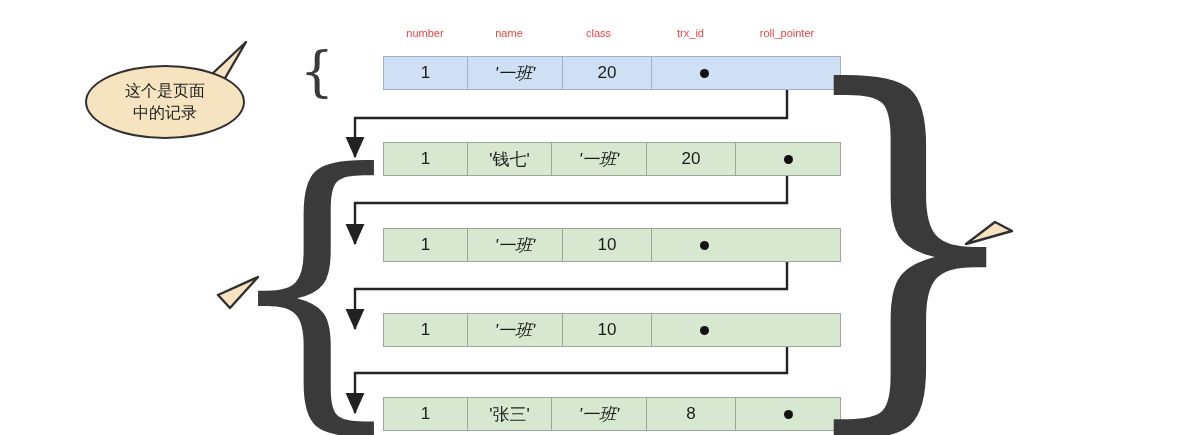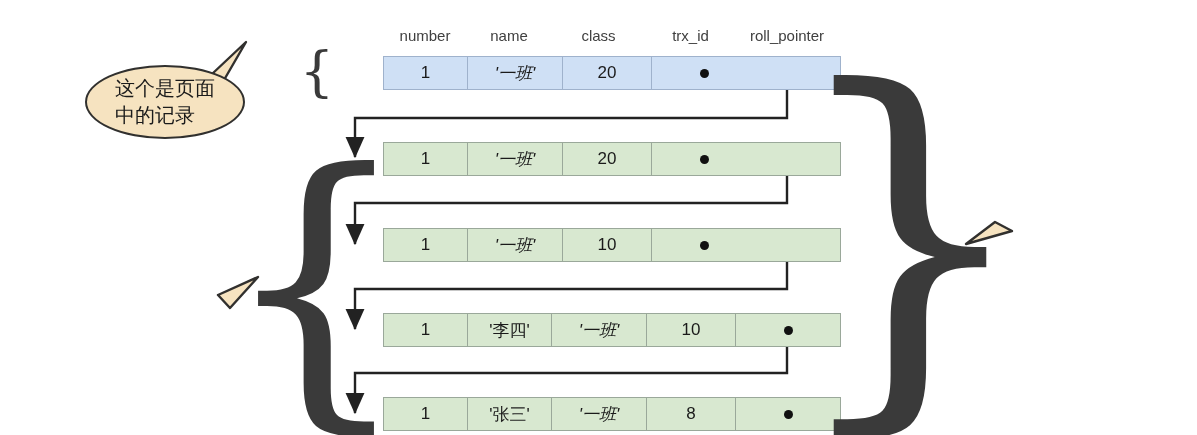--- a/index.html
+++ b/index.html
@@ -39,39 +39,40 @@
   .c-class{width:95px;font-style:italic;}
   .c-trx{width:89px;}
   .c-roll{width:104px;}
   .dot{
     width:9px;height:9px;border-radius:50%;background:#111111;
   }
 
   
   .hdr{
     position:absolute;top:27px;
-    font-size:15px;
+    font-size:11px;
     text-align:center;
-    color:#404040;
+    color:#ef4444;
     white-space:nowrap;
   }
   .h-number{left:383px;width:84px;}
   .h-name{left:467px;width:84px;}
   .h-class{left:551px;width:95px;}
   .h-trx{left:646px;width:89px;}
   .h-roll{left:735px;width:104px;}
 
   
   .bubble{
     position:absolute;
     background:#f6e3c0;
     border:2.4px solid #31302e;
     border-radius:50%;
     display:flex;align-items:center;justify-content:center;
-    font-size:20px;
+    text-align:center;
+    font-size:16px;
     line-height:1.35;
     color:#1b1b1b;
     box-sizing:border-box;
     z-index:3;
   }
   #bubble-page{left:85px;top:65px;width:160px;height:74px;}
   #bubble-undo{left:55px;top:289px;width:196px;height:60px;}
   #bubble-chain{left:963px;top:157px;width:187px;height:72px;}
 
   
@@ -117,39 +118,39 @@
     <div class="cell c-number">1</div>
     <div class="cell c-class">'一班'</div>
     <div class="cell c-trx">20</div>
     <div class="cell c-roll">
         <span class="dot"></span>
       </div>
   </div>
 
   <div class="row green" style="top:142px;">
     <div class="cell c-number">1</div>
+    <div class="cell c-name">'钱七'</div>
     <div class="cell c-class">'一班'</div>
     <div class="cell c-trx">20</div>
     <div class="cell c-roll">
         <span class="dot"></span>
       </div>
   </div>
 
   <div class="row green" style="top:228px;">
     <div class="cell c-number">1</div>
     <div class="cell c-class">'一班'</div>
     <div class="cell c-trx">10</div>
     <div class="cell c-roll">
         <span class="dot"></span>
       </div>
   </div>
 
   <div class="row green" style="top:313px;">
     <div class="cell c-number">1</div>
-    <div class="cell c-name">'李四'</div>
     <div class="cell c-class">'一班'</div>
     <div class="cell c-trx">10</div>
     <div class="cell c-roll">
         <span class="dot"></span>
       </div>
   </div>
 
   <div class="row green" style="top:397px;">
     <div class="cell c-number">1</div>
     <div class="cell c-name">'张三'</div>

